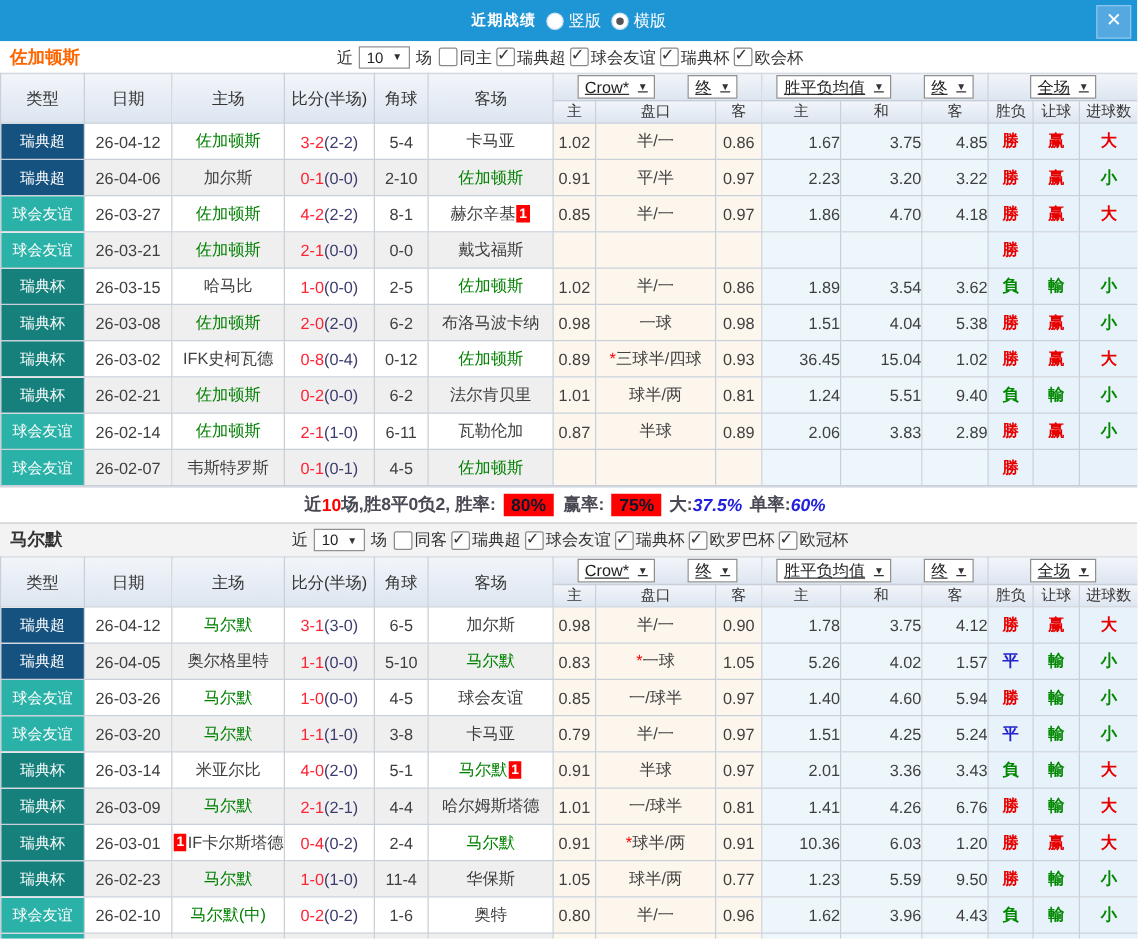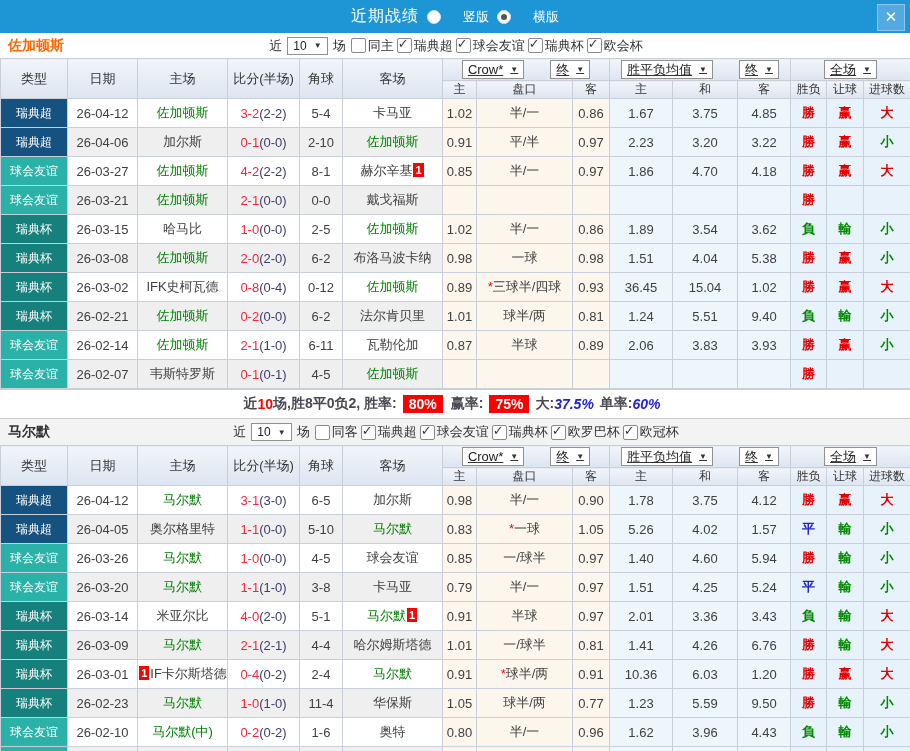--- a/index.html
+++ b/index.html
@@ -1,22 +1,22 @@
 <!DOCTYPE html>
 <html style="--tb-bg: #1e95d4; --close-bg: #54a9e1; --type-super: #16527f; --type-friendly: #2bb2a8; --type-cup: #16807d; --hl: #008000; --score: #ff2233; --half: #3c3c6e; --c-r: #e60000; --c-b: #2222cc; --c-g: #008800; --rate-bg: #fe0000; --pct-blue: #2020dd; --odds-bg: #fdf6ec; --avg-bg: #edf6fb; --res-bg: #e8f2fa;"><head>
 <meta charset="utf-8">
 <style>
   html,body{margin:0;padding:0;background:#fff;}
   body{font-family:"Liberation Sans","DejaVu Sans",sans-serif;}
   .app{position:relative;width:910px;height:751px;overflow:hidden;background:#fff;color:#404040;}
 
   
   .titlebar{height:33px;background:var(--tb-bg);display:flex;align-items:center;justify-content:center;position:relative;gap:8px;}
-  .titlebar .title{color:#fff;font-weight:normal;font-size:16px;letter-spacing:1px;}
-  .radio-wrap{display:flex;align-items:center;gap:22px;color:#fff;font-size:13px;cursor:pointer;}
+  .titlebar .title{color:#fff;font-weight:bold;font-size:12px;letter-spacing:1px;}
+  .radio-wrap{display:flex;align-items:center;gap:4px;color:#fff;font-size:13px;cursor:pointer;}
   .radio{width:12px;height:12px;border-radius:50%;background:#fff;border:1px solid #cfe2ef;display:inline-block;position:relative;}
   .radio.sel::after{content:"";position:absolute;left:3px;top:3px;width:6px;height:6px;border-radius:50%;background:#555;}
   .close-btn{position:absolute;right:5px;top:4px;width:26px;height:25px;background:var(--close-bg);border:1px solid #8cc6ee;color:#fff;font-weight:bold;text-align:center;line-height:24px;font-size:15px;cursor:pointer;}
 
   
   .secbar{height:25px;display:flex;align-items:center;justify-content:center;position:relative;background:#fff;font-size:13px;color:#333;}
   .secbar.alt{background:#f3f3f3;border-top:1px solid #cccccc;height:26px;}
   .secbar .team{position:absolute;left:8px;font-weight:bold;font-size:14px;}
   .filters{display:flex;align-items:center;gap:3px;}
   .filters .sp{margin:0 2px;}
@@ -40,36 +40,36 @@
   thead tr.s{height:18px;}
   thead tr.s th{font-size:12px;}
   .grp-inner{display:flex;align-items:flex-end;justify-content:center;gap:26px;text-decoration:underline;}
   tbody td{height:28px;font-size:13px;background:#fff;}
   tbody tr:nth-child(even) td{background:#efefef;}
   td.type{color:#fff;font-size:12px;}
   td.t-super{background:var(--type-super)!important;}
   td.t-friendly{background:var(--type-friendly)!important;}
   td.t-cup{background:var(--type-cup)!important;}
   td.td-odds{background:var(--odds-bg)!important;}
-  td.td-avg{background:var(--avg-bg)!important;}
+  td.td-avg{background:var(--avg-bg)!important;text-align:right;}
   td.td-res{background:var(--res-bg)!important;font-weight:bold;font-size:13px;}
   .team-n{color:#404040;cursor:pointer;}
   .team-n.hl{color:var(--hl);}
   .s-main{color:var(--score);}
   .s-half{color:var(--half);}
   .badge{display:inline-block;background:#fe0000;color:#fff;font-size:11px;font-weight:bold;line-height:14px;padding:0 2px;margin:0 1px;vertical-align:1px;}
   .star{color:#fe0000;}
   .c-r{color:var(--c-r);}
   .c-b{color:var(--c-b);}
   .c-g{color:var(--c-g);}
 
   
   .summary{height:28px;display:flex;align-items:center;justify-content:center;font-size:14px;font-weight:bold;color:#4a4a55;border-top:1px solid #c9cfd9;}
   .summary .red{color:#fe0000;}
-  .summary .ratebox{background:var(--rate-bg);color:#ffffff;padding:1px 6px;margin:0 6px;}
+  .summary .ratebox{background:var(--rate-bg);color:#0f172a;padding:1px 6px;margin:0 6px;}
   .summary .bluepct{color:var(--pct-blue);margin-right:6px;font-style:italic;}
   .summary .lbl2{margin-left:2px;}
 </style>
 </head>
 <body>
 
 <div class="app">
   <div class="titlebar">
     <span class="title">近期战绩</span>
     <span class="radio-wrap">
@@ -328,21 +328,21 @@
               <td>26-02-14</td>
               <td><span class="team-n hl">佐加顿斯</span></td>
               <td><span class="s-main">2-1</span><span class="s-half">(1-0)</span></td>
               <td>6-11</td>
               <td><span class="team-n">瓦勒伦加</span></td>
               <td class="td-odds">0.87</td>
               <td class="td-odds">半球</td>
               <td class="td-odds">0.89</td>
               <td class="td-avg">2.06</td>
               <td class="td-avg">3.83</td>
-              <td class="td-avg">3.93</td>
+              <td class="td-avg">2.89</td>
               <td class="td-res c-r">勝</td>
               <td class="td-res c-r">赢</td>
               <td class="td-res c-g">小</td>
             </tr>
             <tr>
               <td class="type t-friendly">球会友谊</td>
               <td>26-02-07</td>
               <td><span class="team-n">韦斯特罗斯</span></td>
               <td><span class="s-main">0-1</span><span class="s-half">(0-1)</span></td>
               <td>4-5</td>

